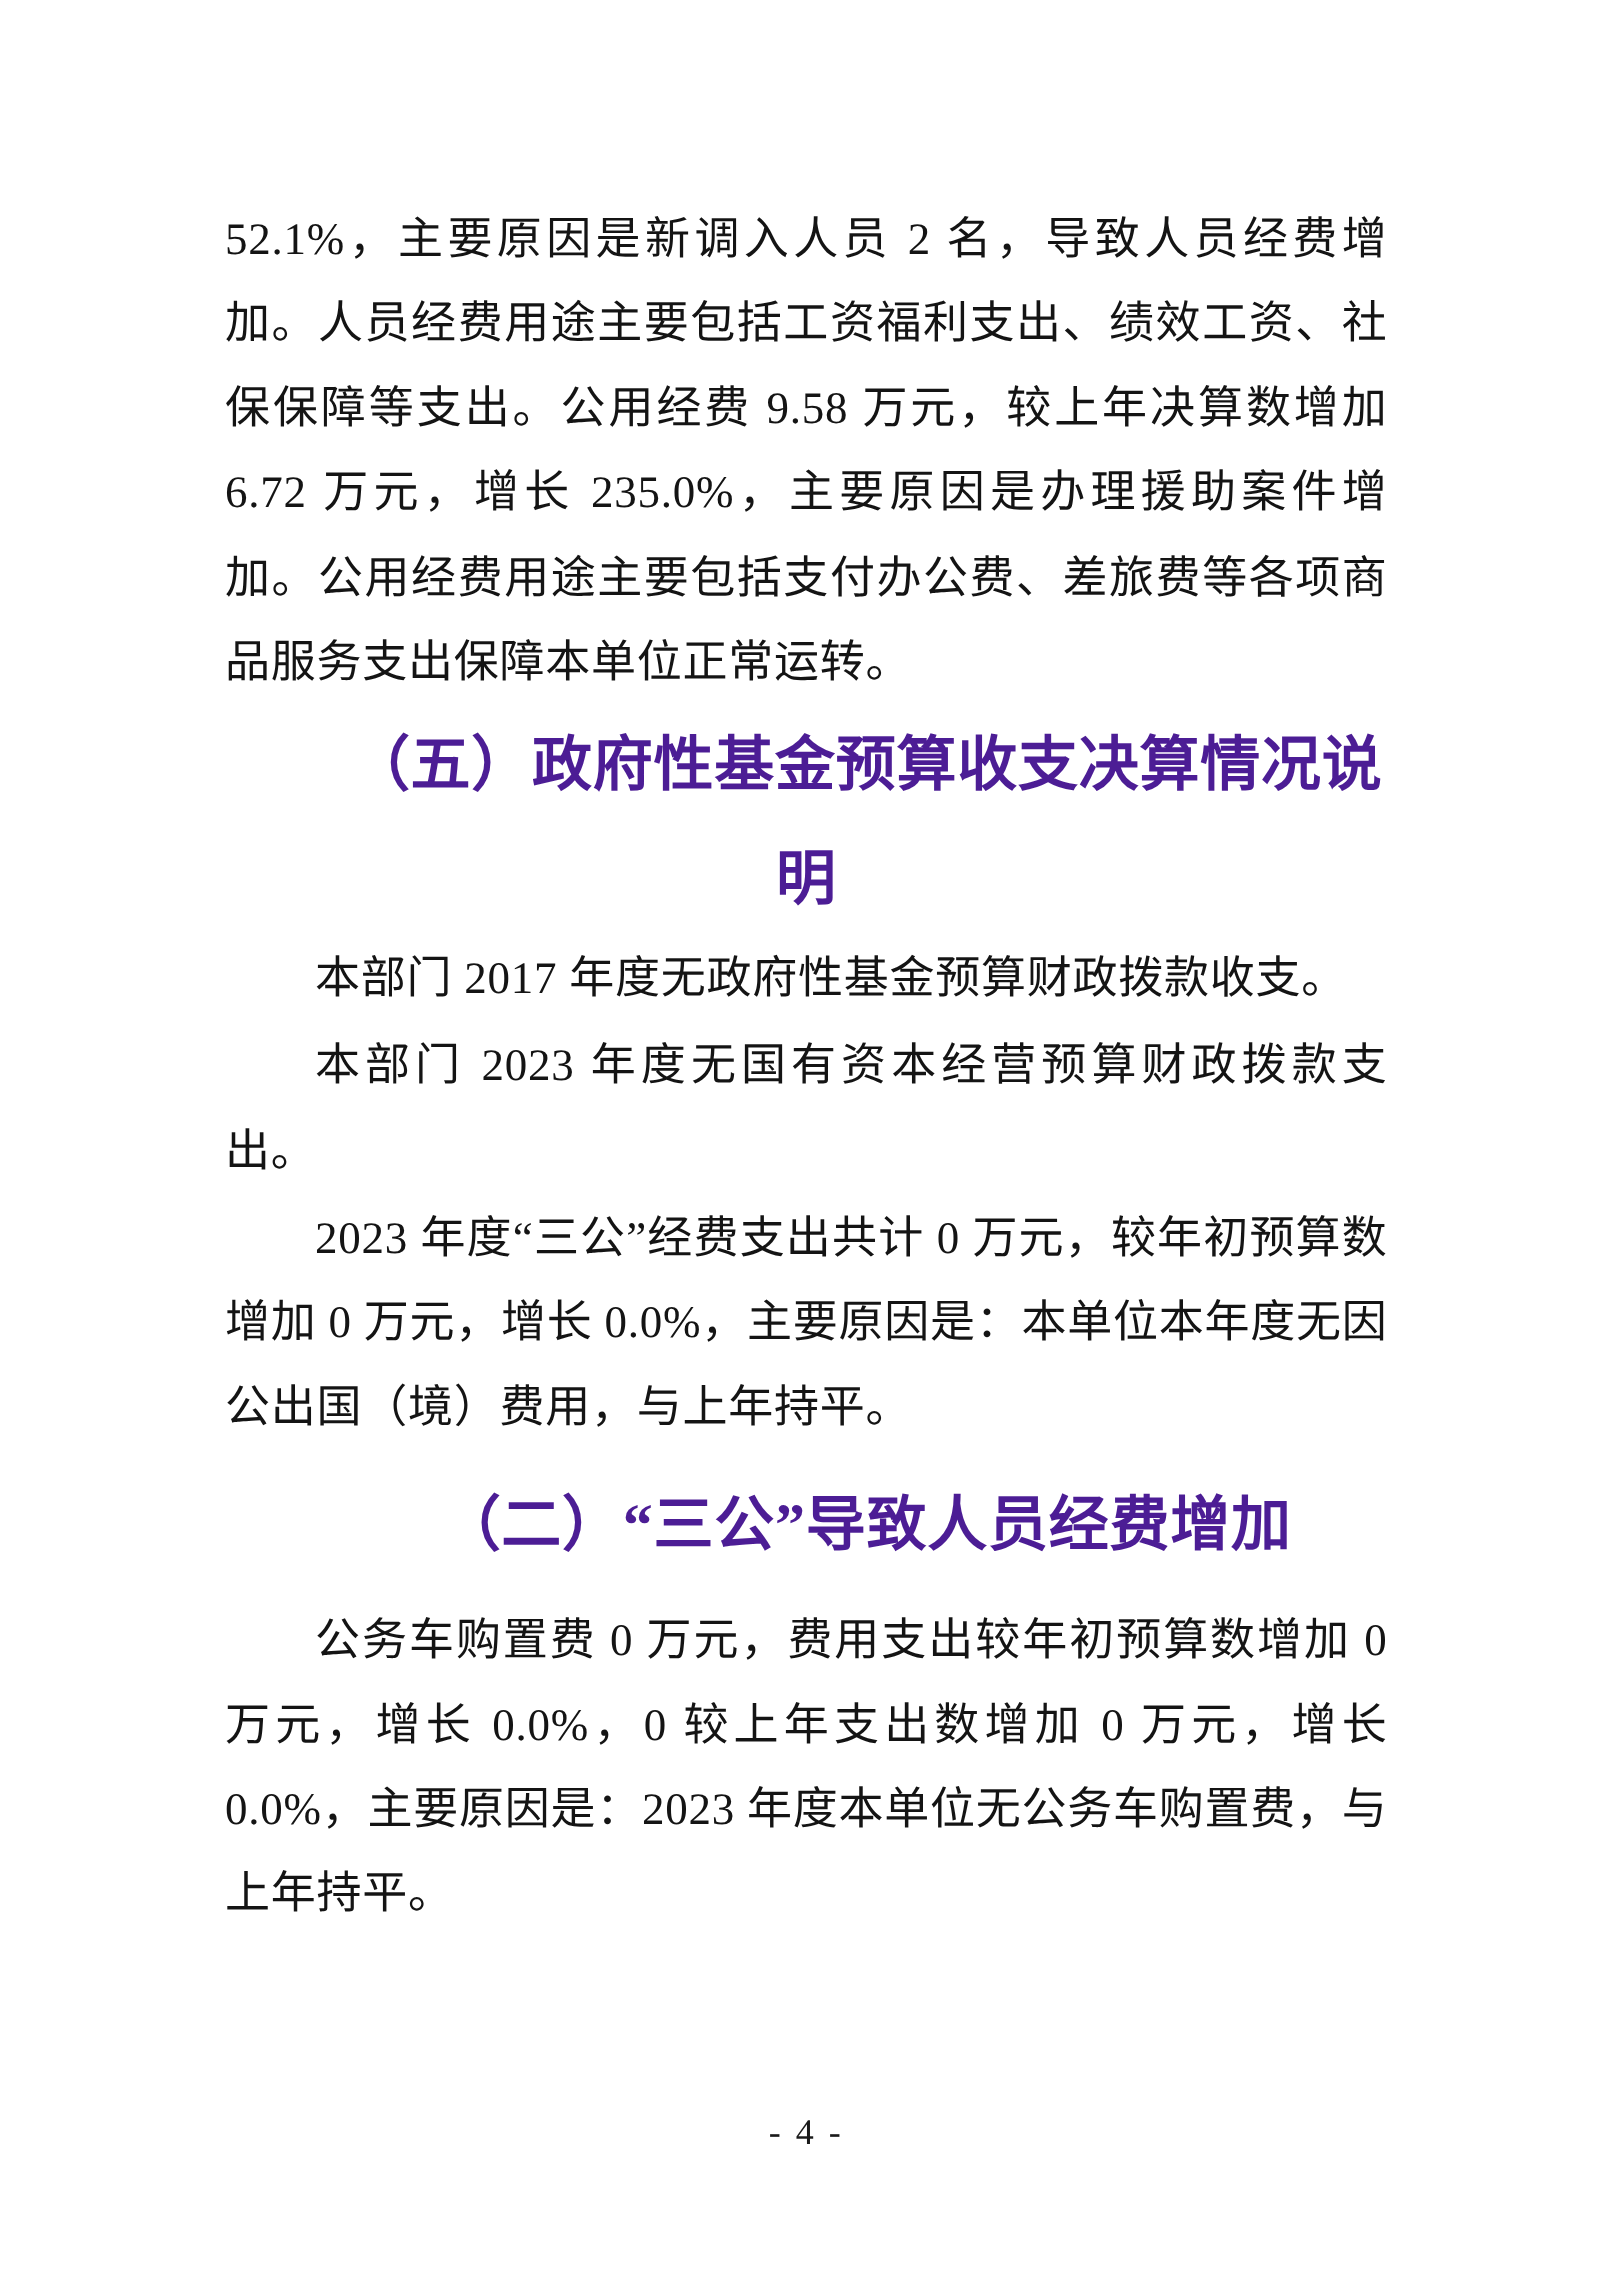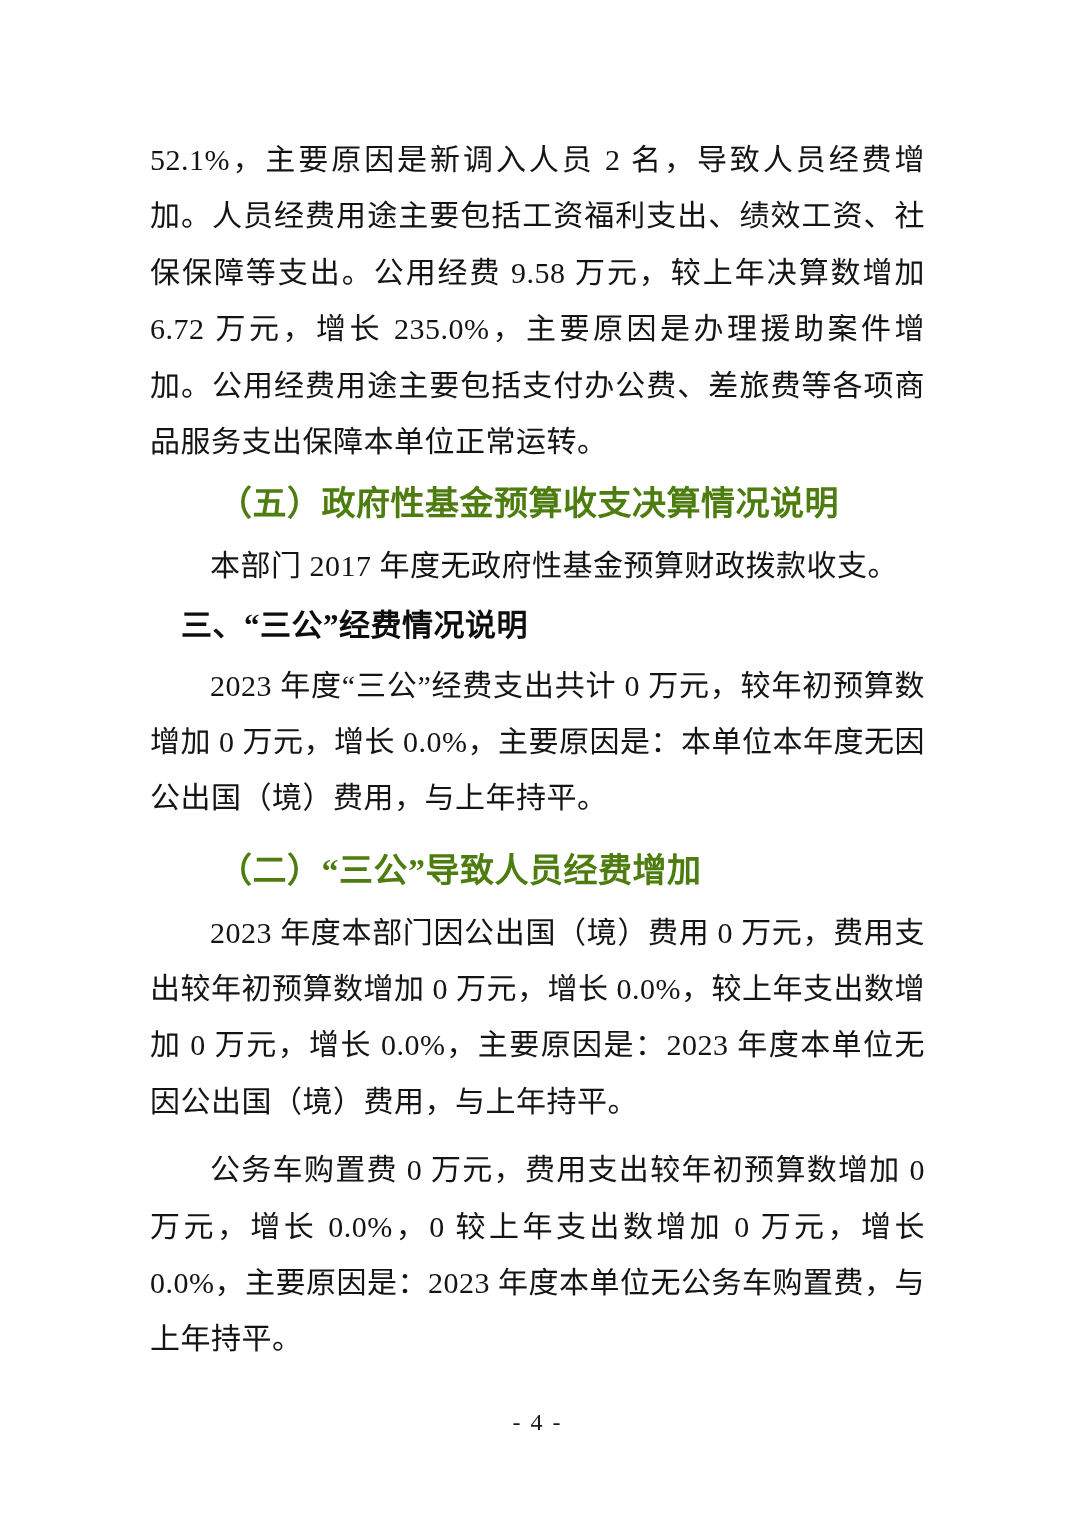--- a/index.html
+++ b/index.html
@@ -25,27 +25,28 @@
     text-align: justify;
     text-justify: inter-ideograph;
     letter-spacing: 0.5px;
     margin: 0 0 2px 0;
     color: #141414;
   }
   .indent {
     text-indent: 2em;
   }
   .heading {
-    font-size: 34px;
+    font-size: 40px;
     line-height: 1.88;
     font-weight: bold;
     margin: 0 0 2px 0;
     text-indent: 2em;
     letter-spacing: 0.5px;
-    color: #4d7c0f;
+    color: #4c1d95;
+    text-align: center;
   }
   .heading-main {
     font-size: 31px;
     line-height: 1.9;
     font-weight: bold;
     margin: 2px 0 2px 0;
     text-indent: 1em;
     letter-spacing: 0.5px;
     color: #0d0d0d;
   }
@@ -67,31 +68,30 @@
 
 <div class="page">
 
   <p class="body-text">52.1%，主要原因是新调入人员 2 名，导致人员经费增加。人员经费用途主要包括工资福利支出、绩效工资、社保保障等支出。公用经费 9.58 万元，较上年决算数增加 6.72 万元，增长 235.0%，主要原因是办理援助案件增加。公用经费用途主要包括支付办公费、差旅费等各项商品服务支出保障本单位正常运转。</p>
 
   <p class="heading">（五）政府性基金预算收支决算情况说明</p>
 
   <p class="body-text indent">本部门 2017 年度无政府性基金预算财政拨款收支。</p>
 
 
+  <p class="body-text indent">本部门 2023 年度无国有资本经营预算财政拨款支出。</p>
 
-  <p class="heading-main">三、“三公”经费情况说明</p>
 
 
   <p class="body-text indent">2023 年度“三公”经费支出共计 0 万元，较年初预算数增加 0 万元，增长 0.0%，主要原因是：本单位本年度无因公出国（境）费用，与上年持平。</p>
 
   <div class="spacer-sm"></div>
 
   <p class="heading">（二）“三公”导致人员经费增加</p>
 
-  <p class="body-text indent">2023 年度本部门因公出国（境）费用 0 万元，费用支出较年初预算数增加 0 万元，增长 0.0%，较上年支出数增加 0 万元，增长 0.0%，主要原因是：2023 年度本单位无因公出国（境）费用，与上年持平。</p>
 
   <div class="spacer-sm"></div>
 
   <p class="body-text indent">公务车购置费 0 万元，费用支出较年初预算数增加 0 万元，增长 0.0%，0 较上年支出数增加 0 万元，增长 0.0%，主要原因是：2023 年度本单位无公务车购置费，与上年持平。</p>
 
   <div class="footer">- 4 -</div>
 
 </div>
 
 </body></html>

